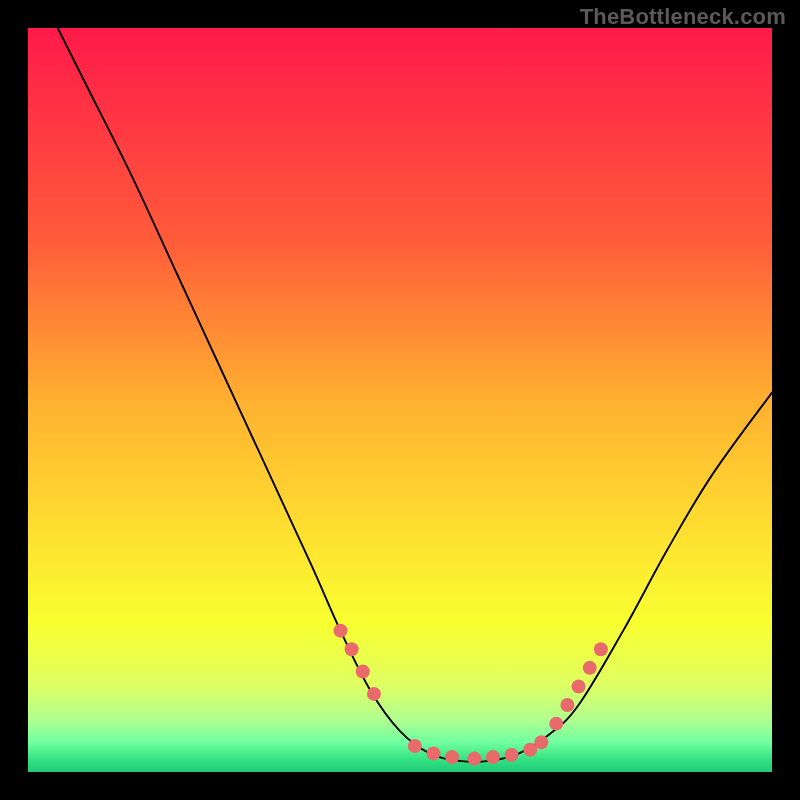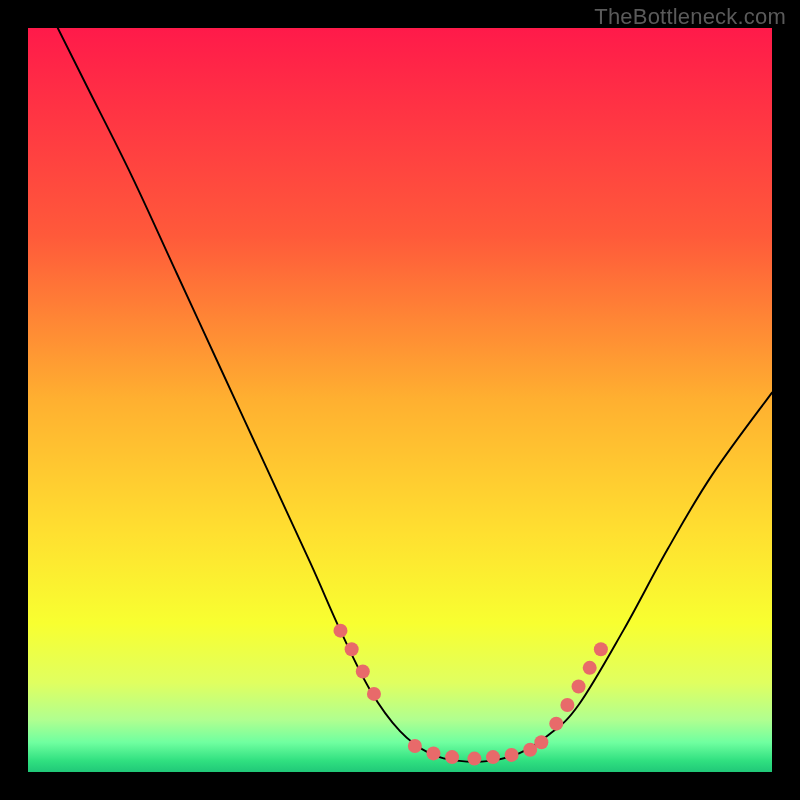--- a/index.html
+++ b/index.html
@@ -10,21 +10,21 @@
     position: relative;
     overflow: hidden;
     font-family: Arial, Helvetica, sans-serif;
   }
   .watermark {
     position: absolute;
     top: 4px;
     right: 14px;
     color: #5a5a5a;
     font-size: 22px;
-    font-weight: 400;
+    font-weight: 700;
     z-index: 10;
     letter-spacing: 0.2px;
     text-align: center;
   }
   .plot-area {
     position: absolute;
     left: 28px;
     top: 28px;
     width: 744px;
     height: 744px;

